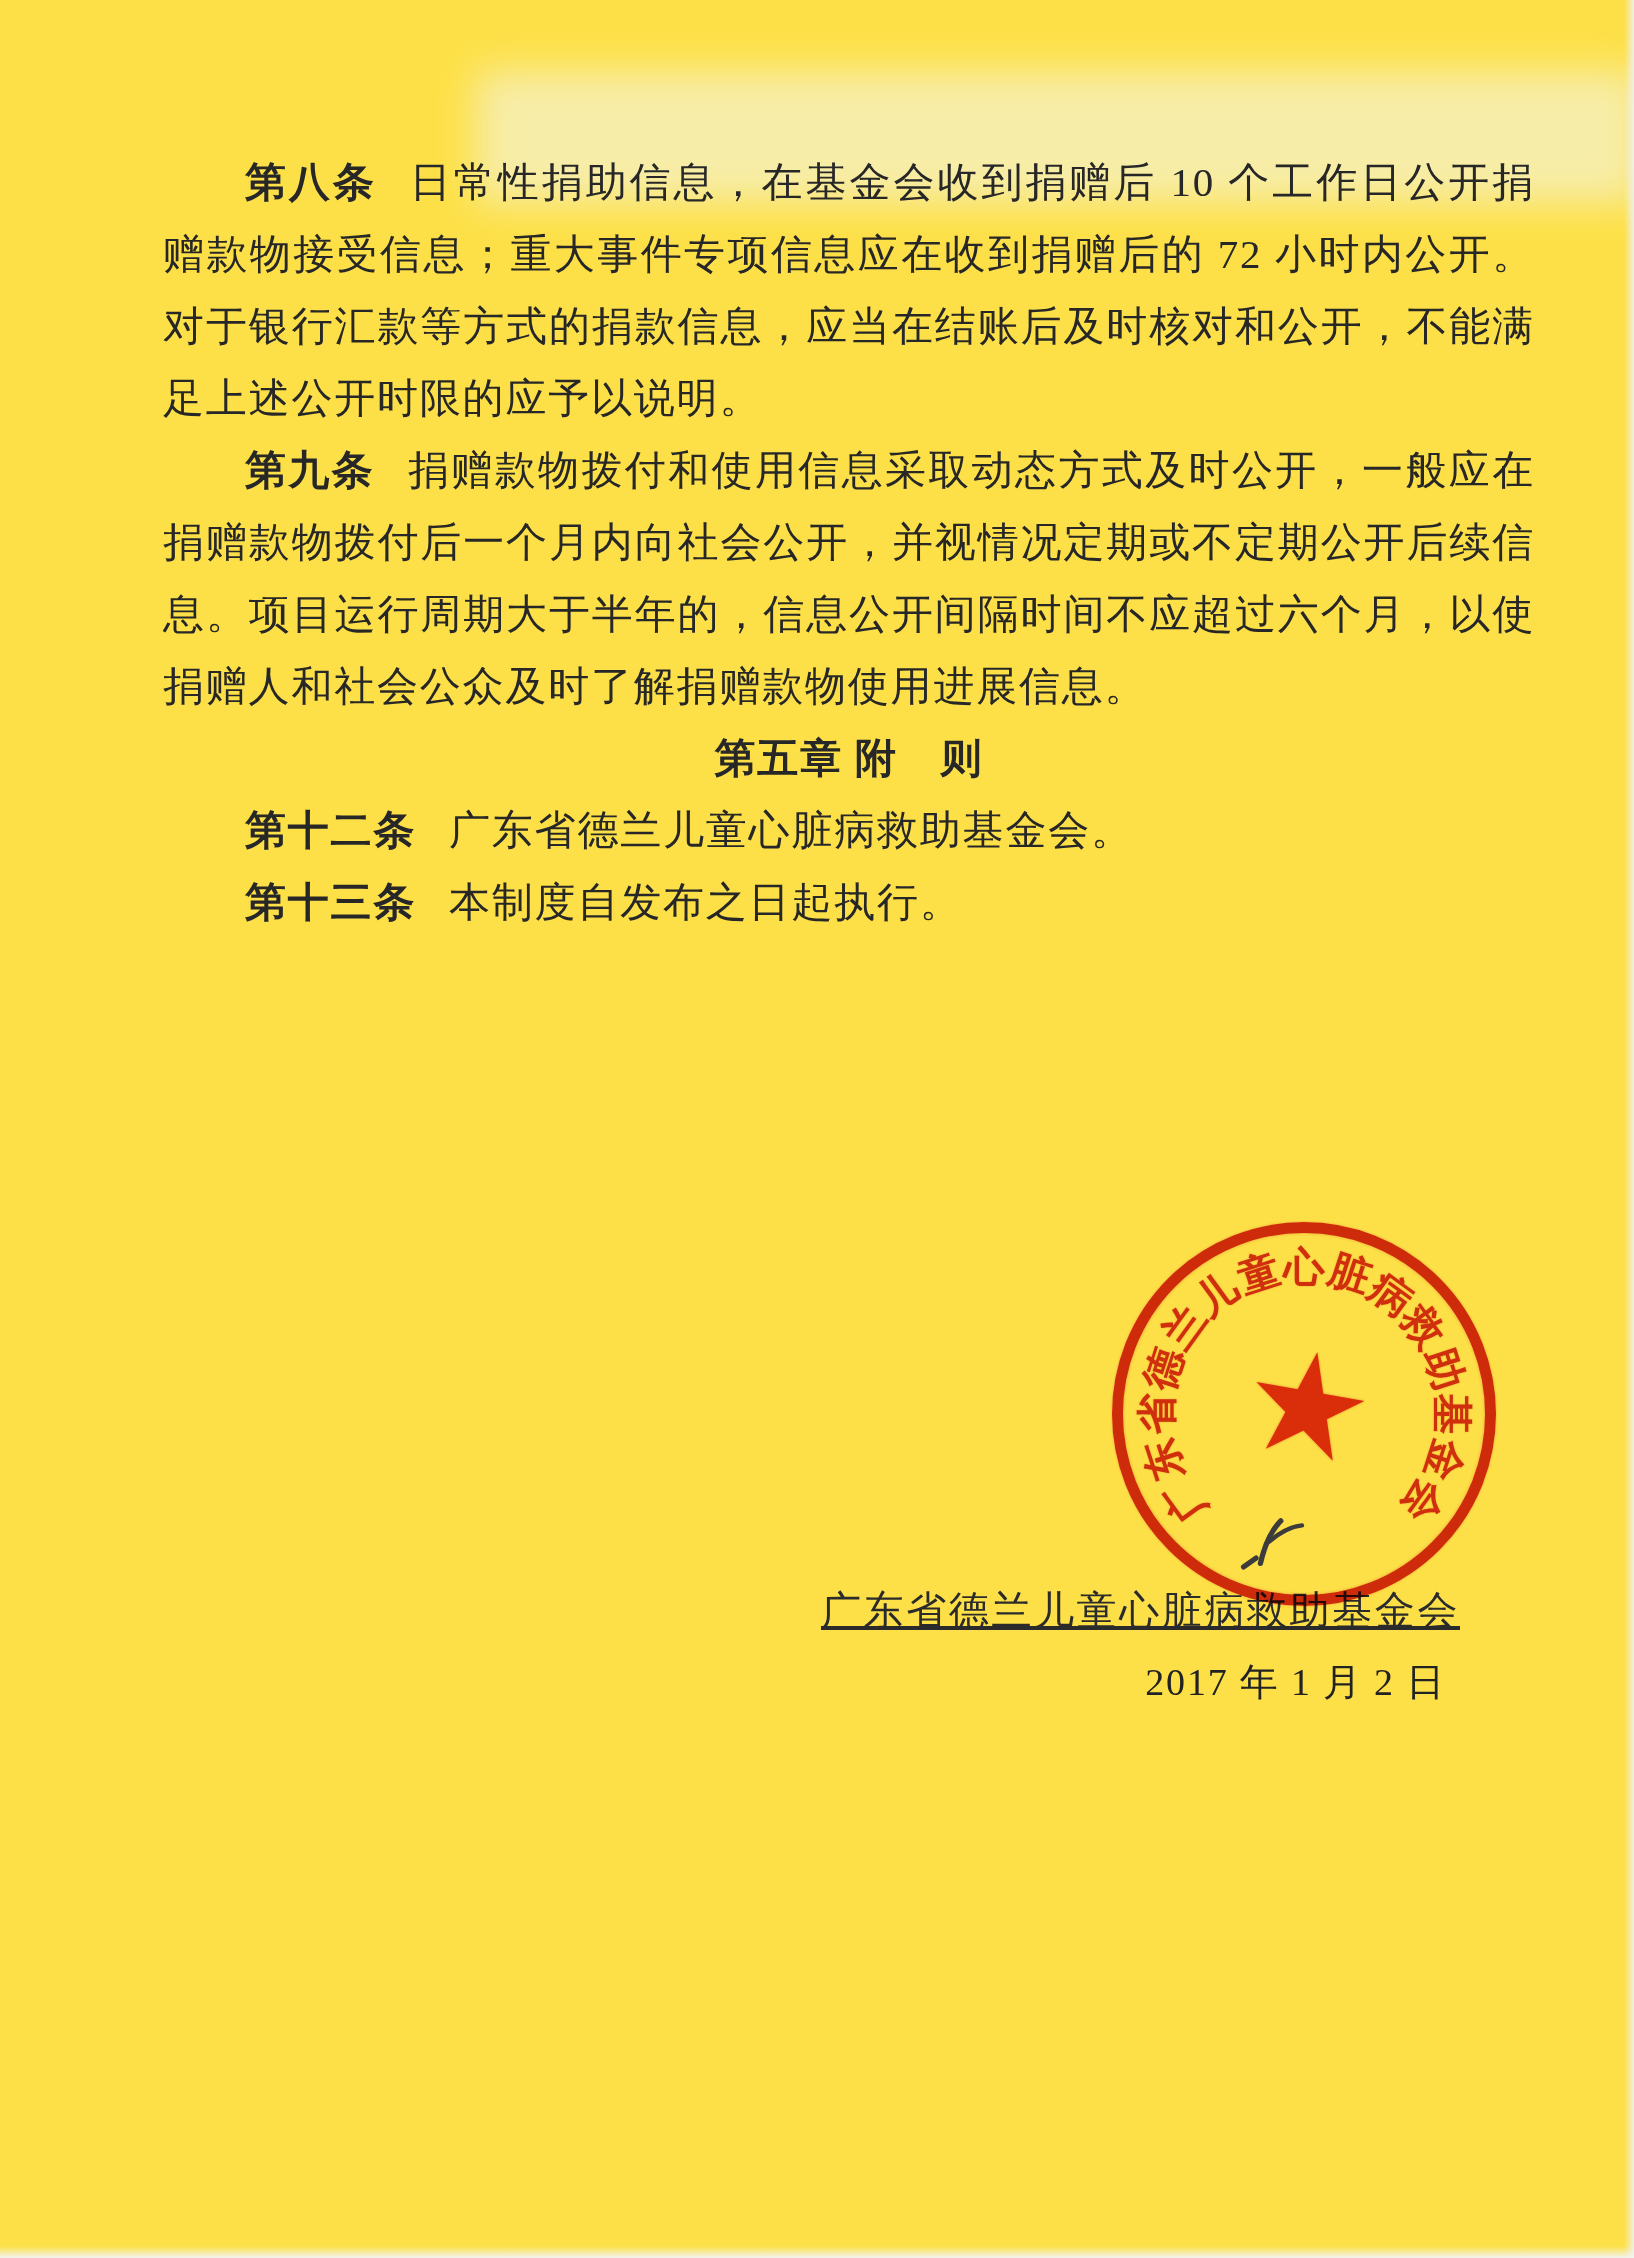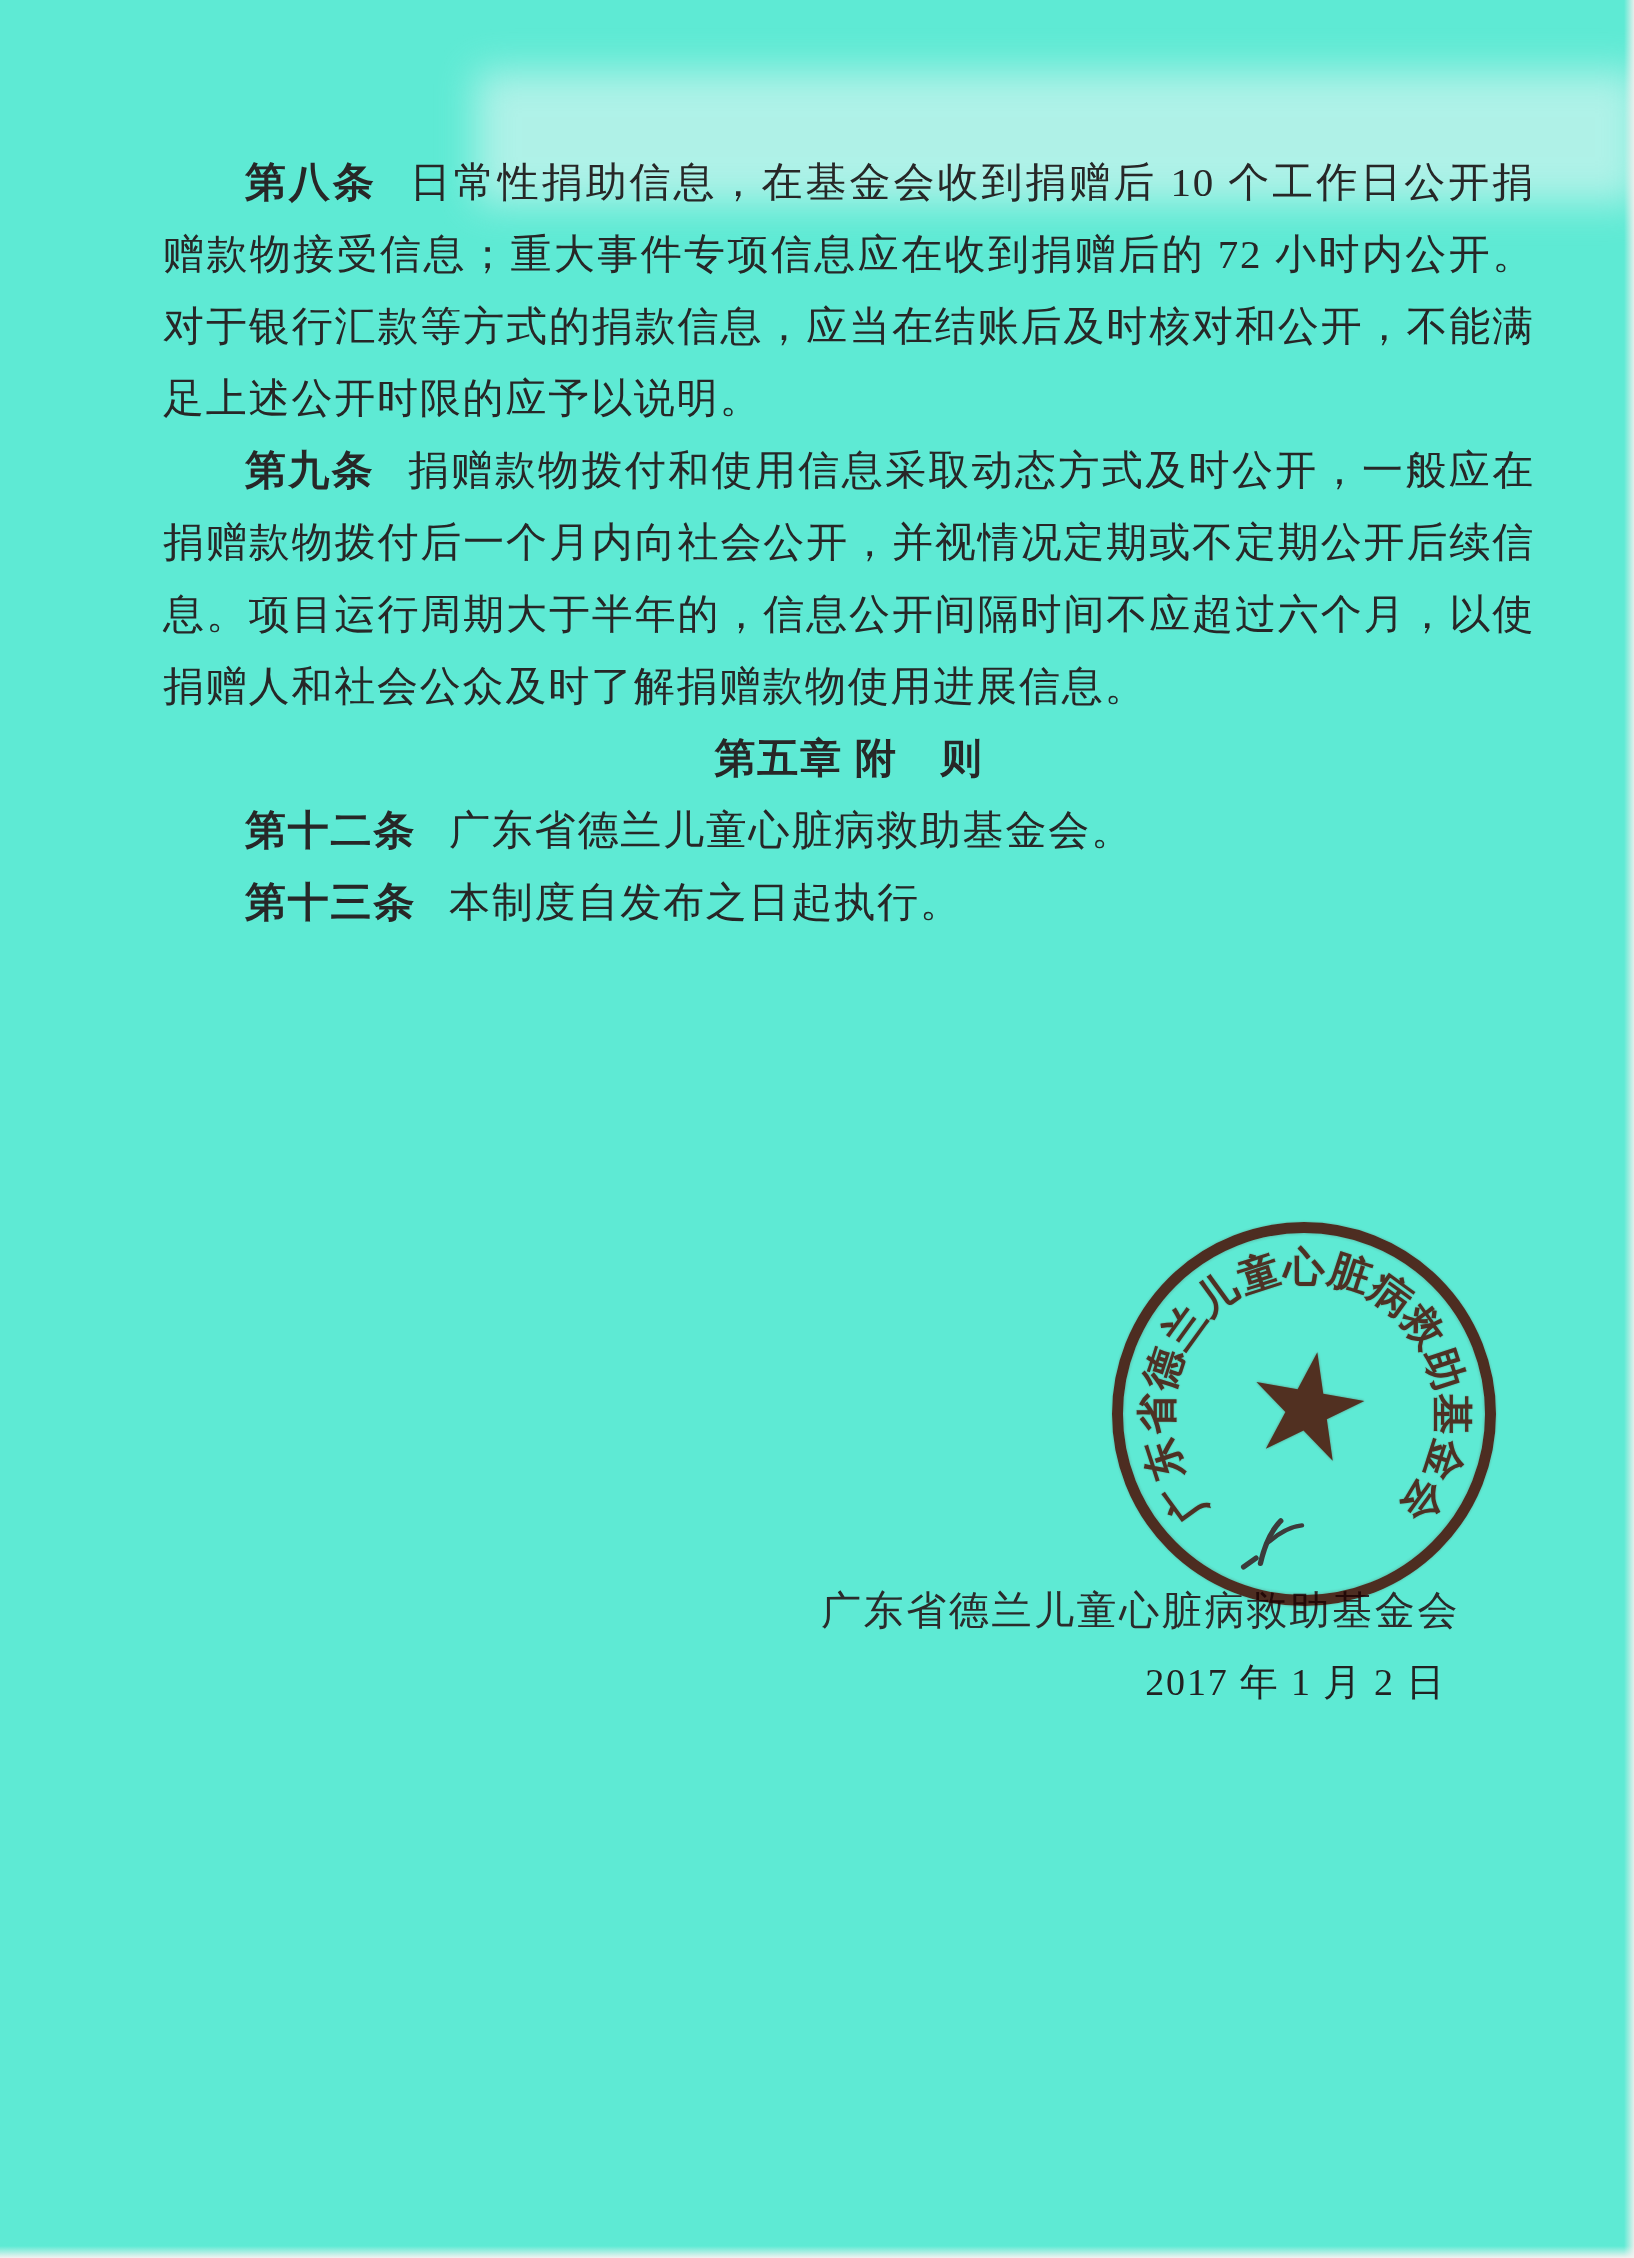--- a/index.html
+++ b/index.html
@@ -1,19 +1,19 @@
 <!DOCTYPE html>
 <html style="--seal-color: #cd2015; --seal-star-color: #da2517;font-size:14px"><head>
 <meta charset="utf-8">
 <style>
   html,body{margin:0;padding:0;background:#e9e9e9;}
   .scan-page{
     position:relative;
     width:1635px;height:2258px;
-    background:#5eead4;
+    background:#fde047;
     overflow:hidden;
     font-family:"Liberation Serif","DejaVu Serif",serif;
     color:#272727;
   }
   
   .artifact-top{
     position:absolute;left:476px;top:71px;width:1165px;height:132px;
     background:#f2f8f8;filter:blur(19.4px);opacity:.55;
   }
   .artifact-right{
@@ -32,21 +32,21 @@
   }
   .article{margin:0;text-indent:2em;}
   .article-label{font-weight:bold;margin-right:.8em;}
   .chapter-heading{
     margin:0;font-size:41px;line-height:72px;font-weight:bold;
     text-align:center;text-indent:0;letter-spacing:1.8px;
   }
 
   .signature-org{
     position:absolute;top:1586px;right:175px;
-    font-size:40px;letter-spacing:2.6px;line-height:49px;color:#2b2b2b;
+    font-size:40px;letter-spacing:2.6px;line-height:49px;color:#2b2b2b;text-decoration:underline;
   }
   .signature-date{
     position:absolute;top:1659px;right:189px;
     font-size:38px;letter-spacing:1.8px;line-height:46px;color:#222;
   }
 
   
   .seal{
     position:absolute;left:1110px;top:1220px;width:388px;height:388px;
     mix-blend-mode:multiply;pointer-events:none;

